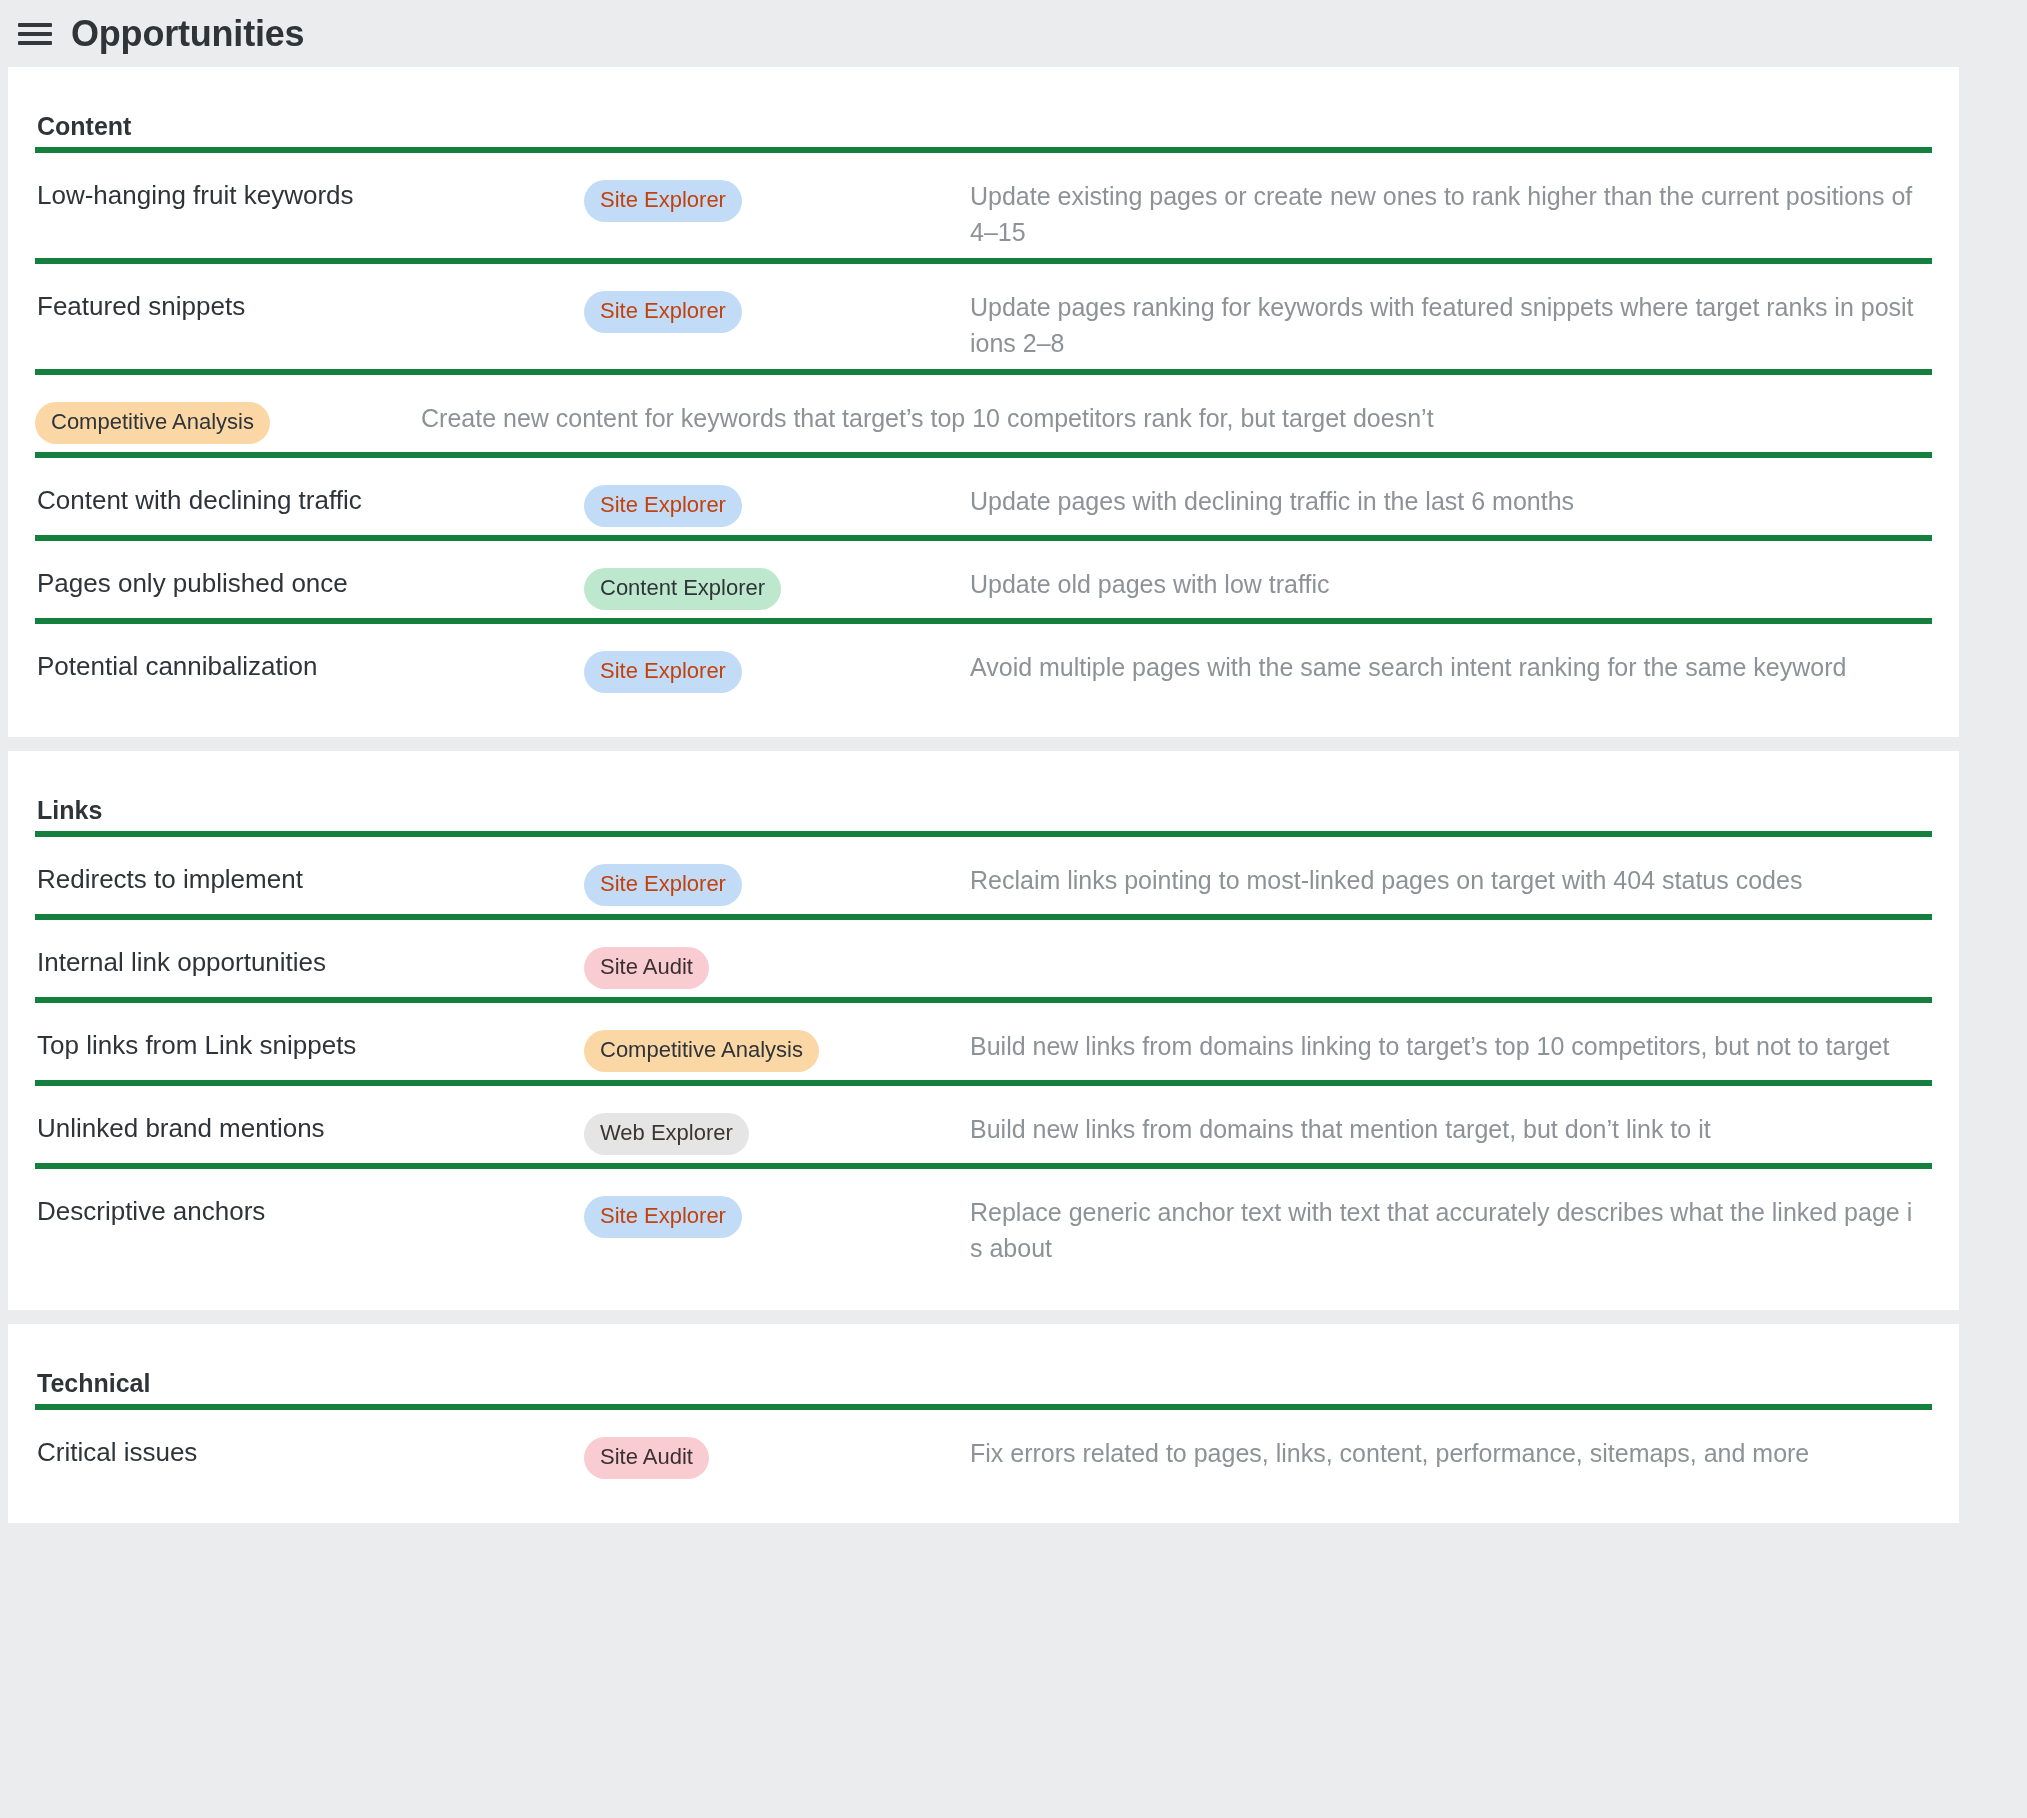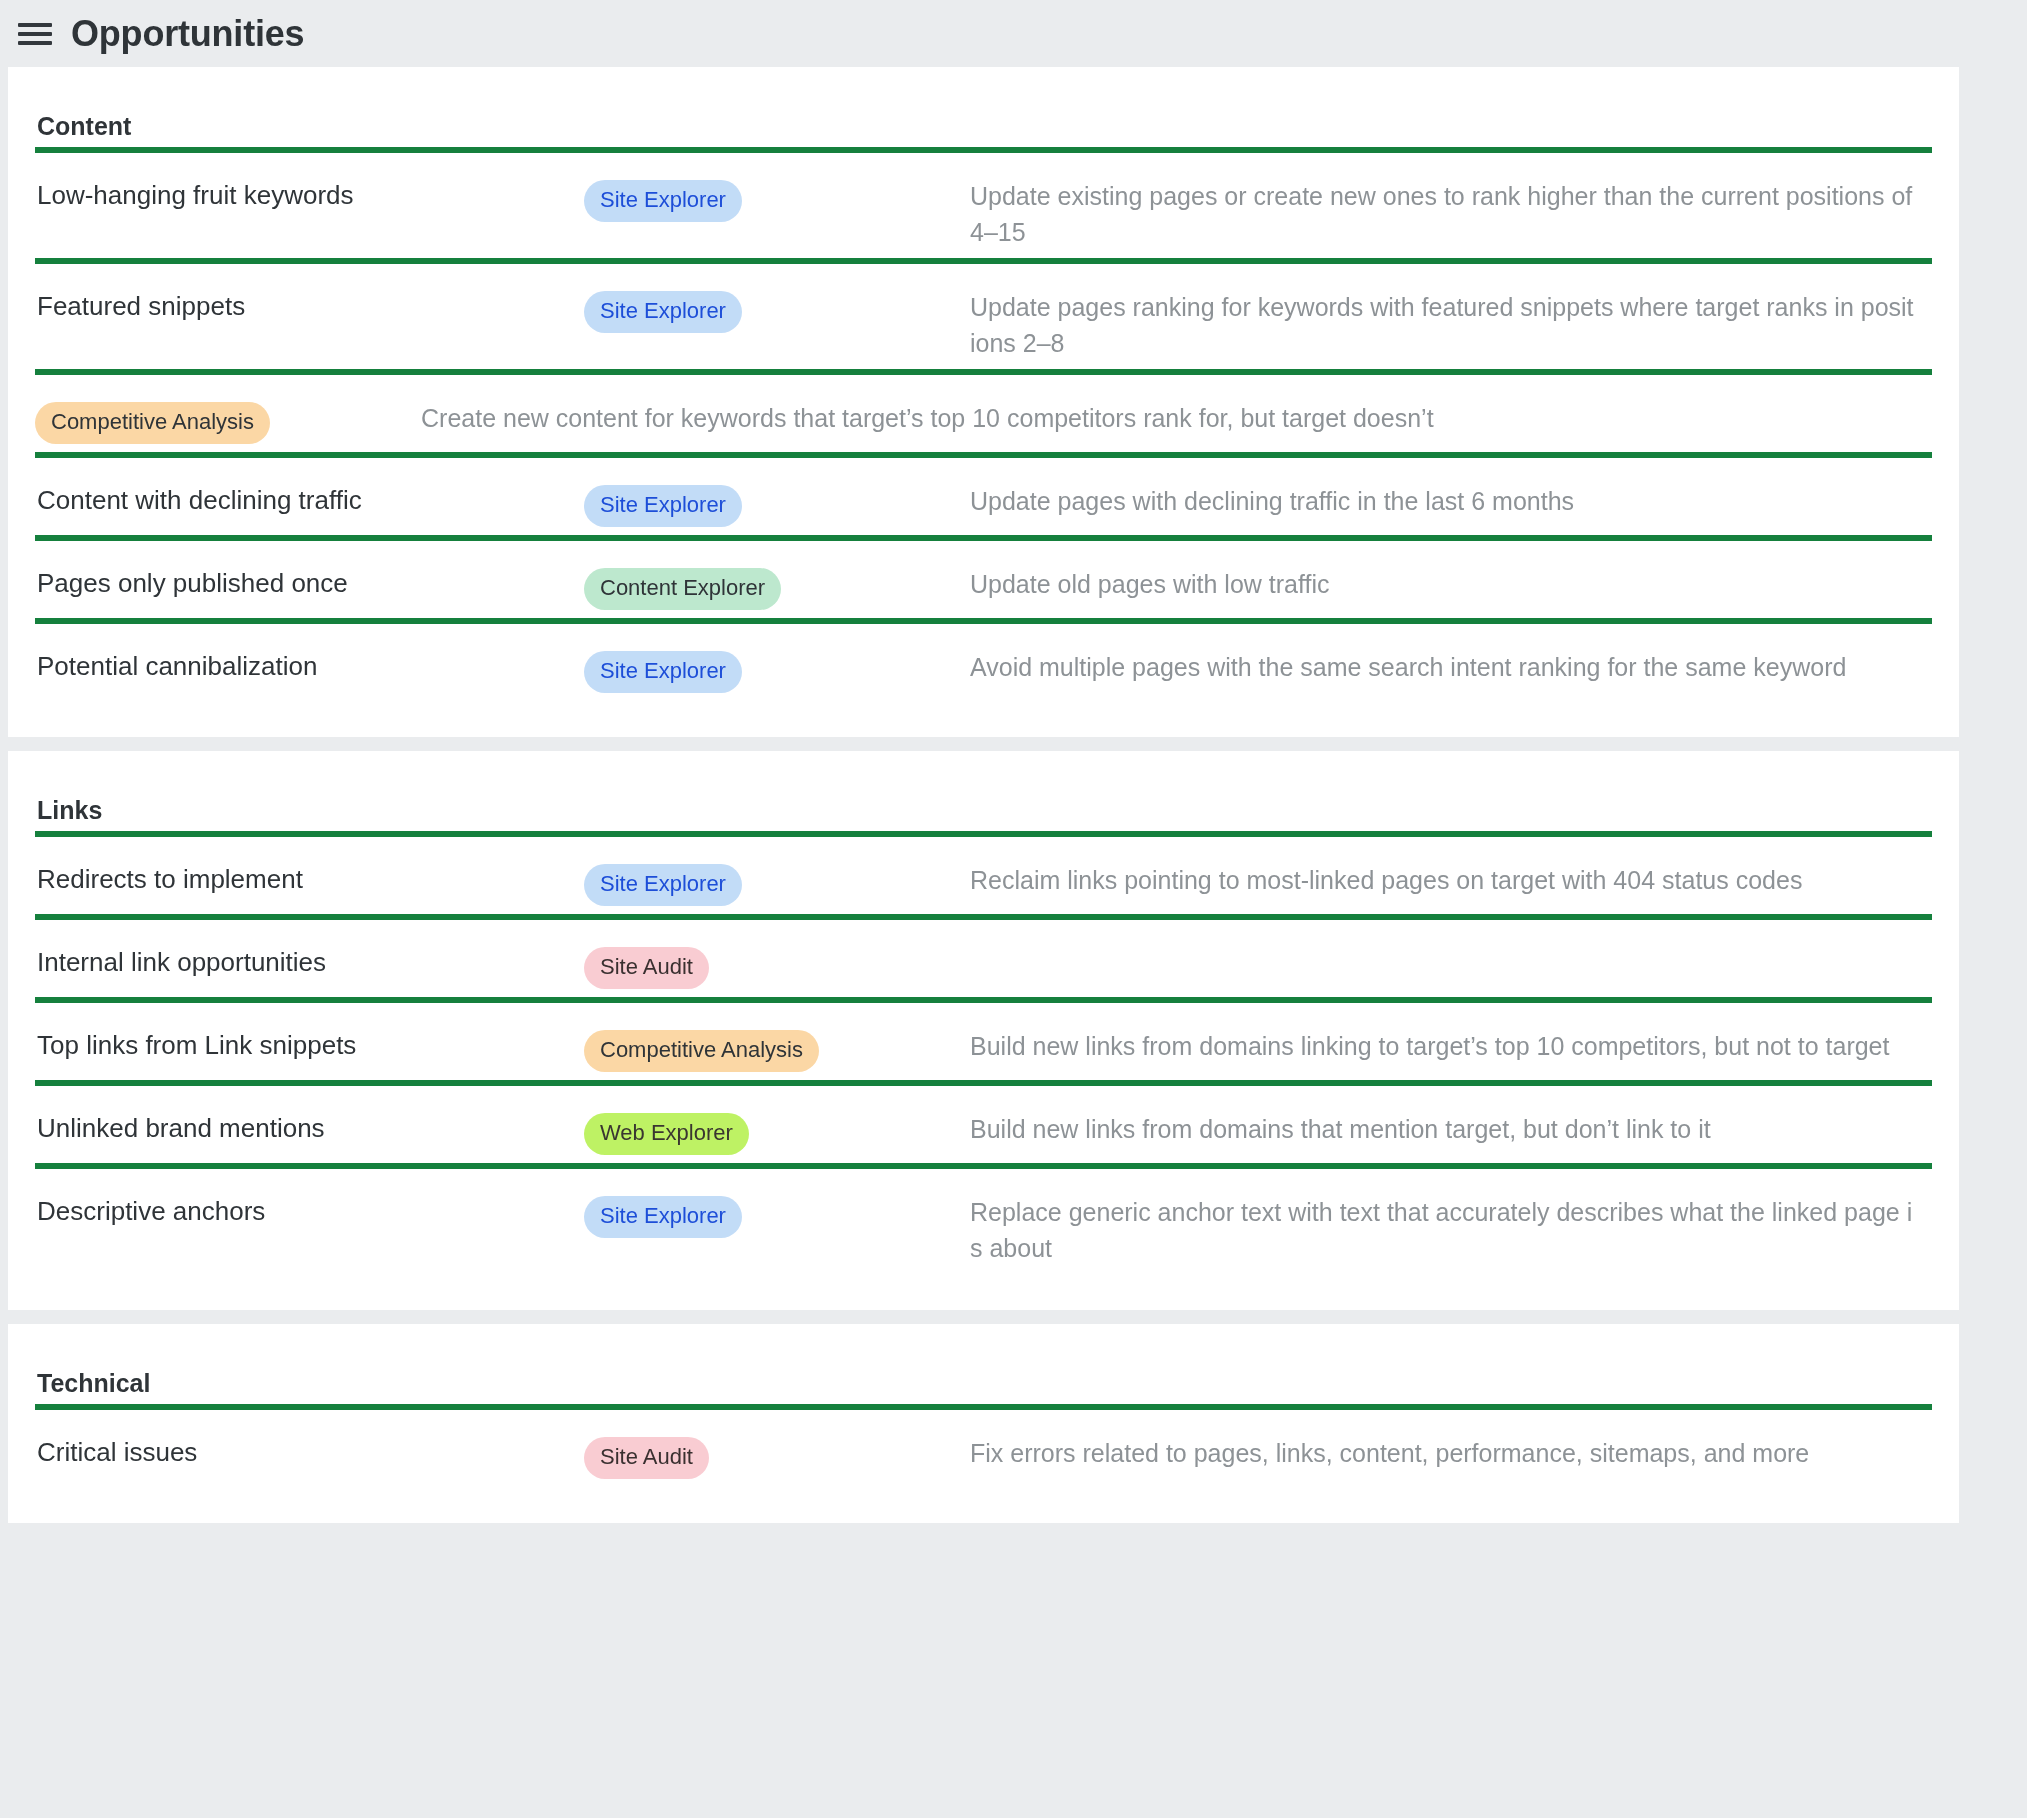--- a/index.html
+++ b/index.html
@@ -96,25 +96,25 @@
   }
 
   .badge {
     display: inline-block;
     font-size: 22px;
     line-height: 1;
     padding: 9px 16px 11px 16px;
     border-radius: 989px;
     white-space: nowrap;
   }
-  .badge-site-explorer       { background: #c2dcf7; color: #1d4ed8; }
+  .badge-site-explorer       { background: #c2dcf7; color: #c2410c; }
   .badge-competitive-analysis{ background: #fbd7a5; color: #2f3438; }
   .badge-content-explorer    { background: #bde8ce; color: #2f3438; }
   .badge-site-audit          { background: #f9ccd2; color: #3a3030; }
-  .badge-web-explorer        { background: #bef264; color: #3a3630; }
+  .badge-web-explorer        { background: #e5e5e5; color: #3a3630; }
 
   .row-desc {
     flex: 1;
     font-size: 25px;
     color: #8d9296;
     line-height: 1.42;
     word-break: break-all;
     padding-right: 18px;
   }
 </style>

